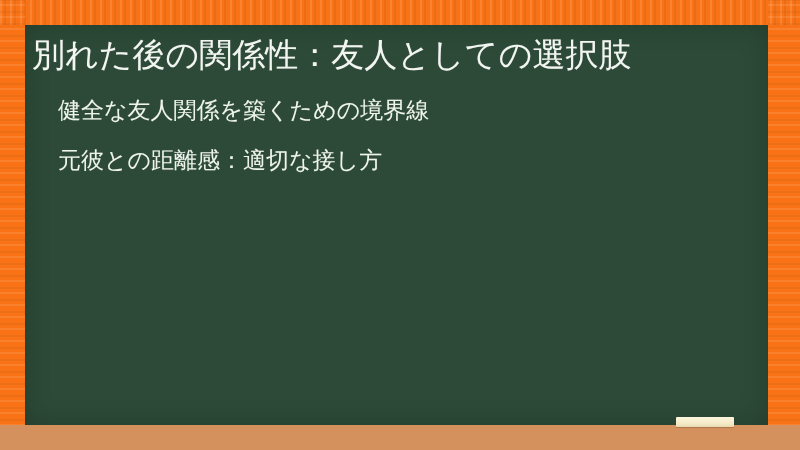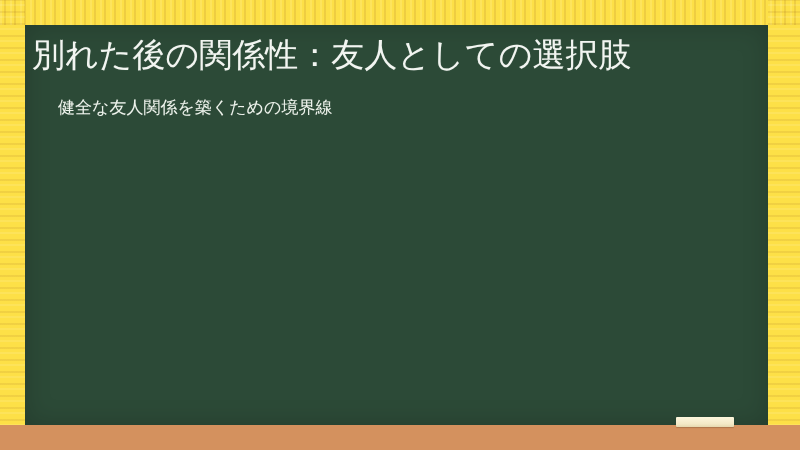--- a/index.html
+++ b/index.html
@@ -13,21 +13,21 @@
     overflow: hidden;
     font-family: "DejaVu Sans", "Liberation Sans", sans-serif;
   }
 
   
   .frame {
     position: relative;
     width: 800px;
     height: 450px;
     box-sizing: border-box;
-    background: #fde047;
+    background: #f97316;
     overflow: hidden;
   }
 
   
   .frame-bevel-top {
     position: absolute;
     left: 0; top: 0;
     width: 800px; height: 25px;
     background: linear-gradient(180deg, #e7b185 0%, #dda173 55%, #cf8d5b 100%);
     pointer-events: none;
@@ -112,21 +112,21 @@
 
   .board-list {
     list-style: none;
     margin: 0;
     padding: 0;
     margin-top: 22px;
   }
 
   .board-list li {
     color: #eef3ec;
-    font-size: 17px;
+    font-size: 23px;
     line-height: 1.0;
     padding: 0 0 0 27px;
     margin-bottom: 27px;
     text-shadow: 0 0 1px rgba(255,255,255,0.2);
     white-space: nowrap;
   }
 
   
   .chalk {
     position: absolute;
@@ -147,18 +147,19 @@
   <div class="frame-bevel-left grain-h"></div>
   <div class="frame-bevel-right grain-h"></div>
   <div class="frame-bevel-bottom"></div>
 
   <div class="board">
     <div class="board-inner">
       <h1 class="board-title">別れた後の関係性：友人としての選択肢</h1>
 
       <ul class="board-list">
         <li>健全な友人関係を築くための境界線</li>
+        <li>元彼との距離感：適切な接し方</li>
       </ul>
     </div>
   </div>
 
   <div class="chalk"></div>
 </div>
 
 </body></html>

